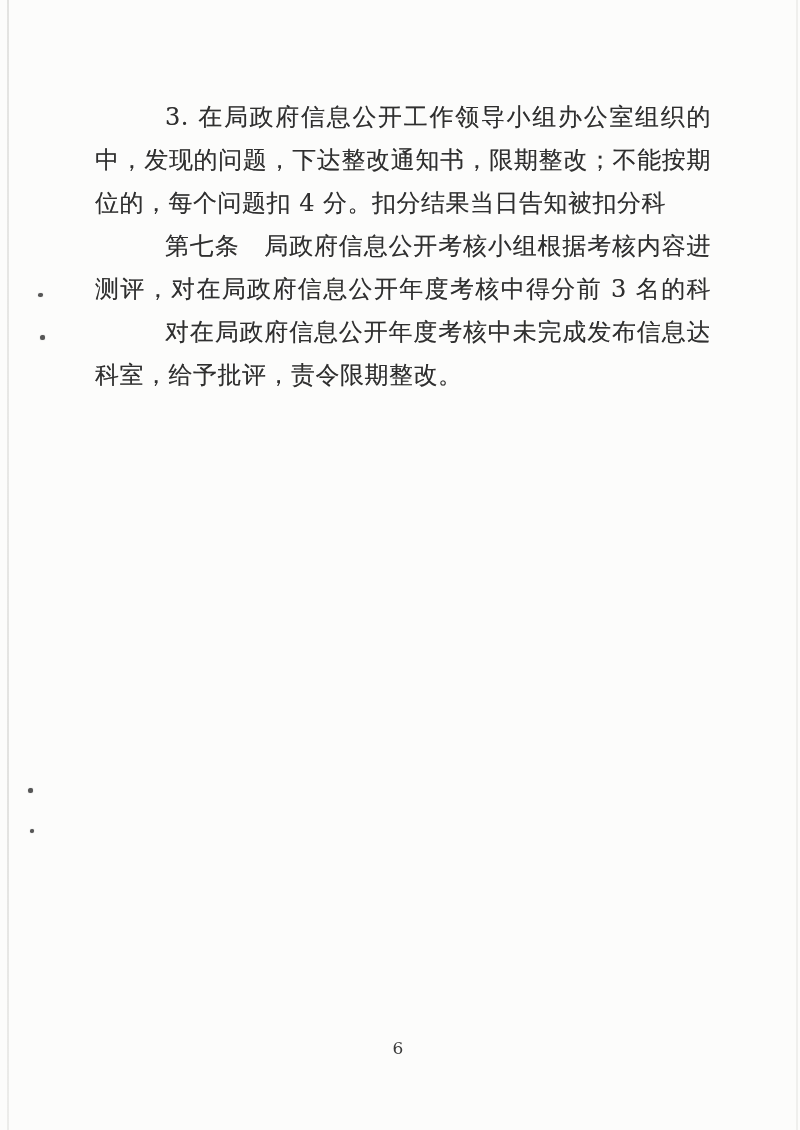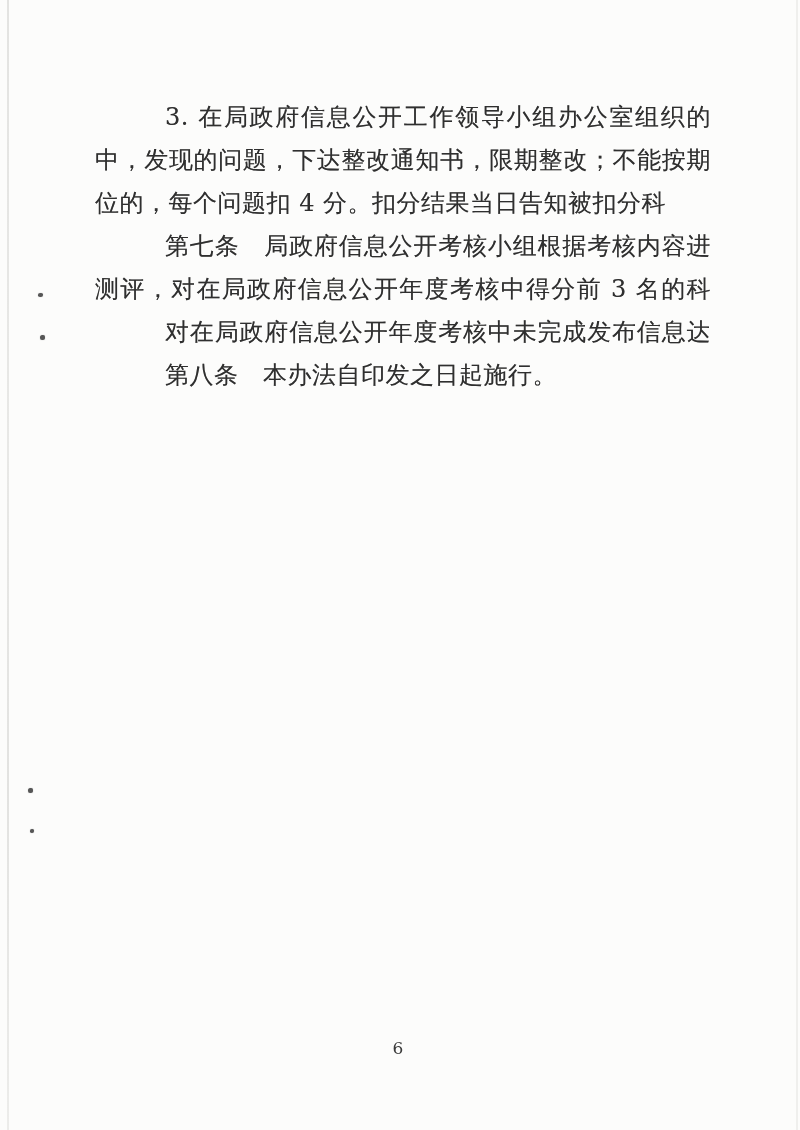--- a/index.html
+++ b/index.html
@@ -91,22 +91,22 @@
 
   <main class="body-text">
     <p class="line indent full">3. 在局政府信息公开工作领导小组办公室组织的网上检查</p>
     <p class="line full">中，发现的问题，下达整改通知书，限期整改；不能按期整改到</p>
     <p class="line">位的，每个问题扣 4 分。扣分结果当日告知被扣分科室。</p>
 
     <p class="line indent full">第七条　局政府信息公开考核小组根据考核内容进行打分</p>
     <p class="line full">测评，对在局政府信息公开年度考核中得分前 3 名的科室和在政</p>
 
     <p class="line indent full">对在局政府信息公开年度考核中未完成发布信息达标数的</p>
+    <p class="line">科室，给予批评，责令限期整改。</p>
 
-    <p class="line indent">第八条　本办法自印发之日起施行。</p>
   </main>
 
   <div class="speck speck-1"></div>
   <div class="speck speck-2"></div>
   <div class="speck speck-3"></div>
   <div class="speck speck-4"></div>
 
   <div class="page-number">6</div>
 
 </div>

